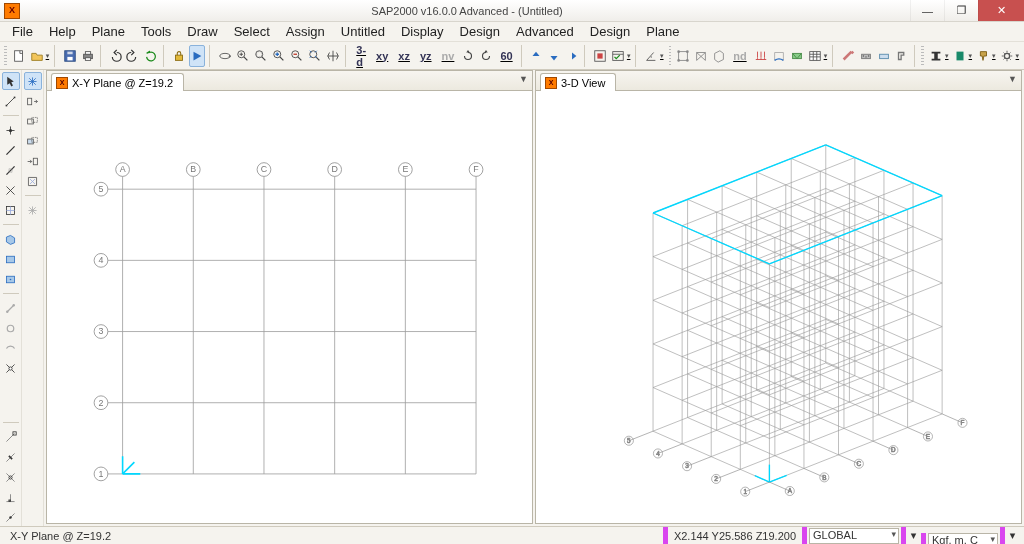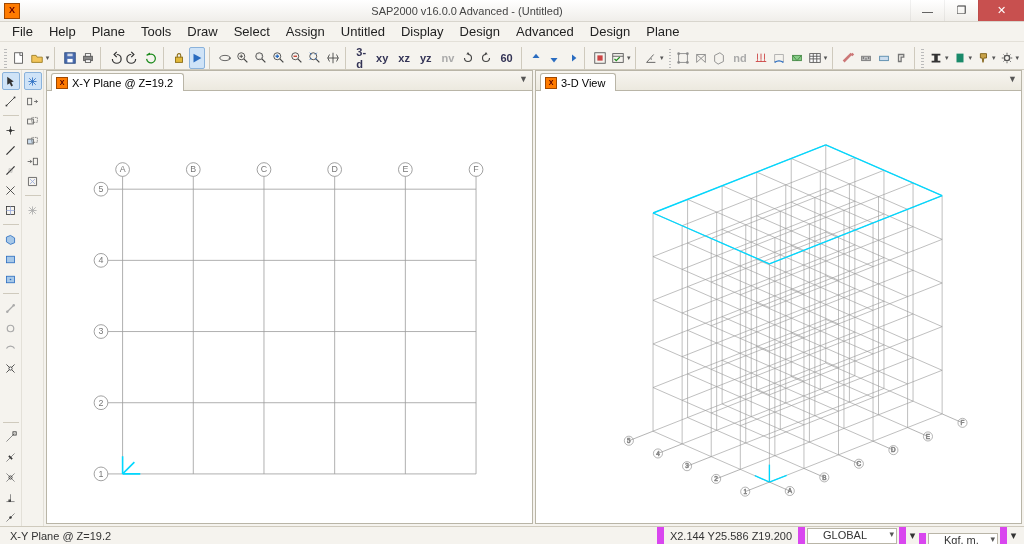--- a/index.html
+++ b/index.html
@@ -11,21 +11,21 @@
   .titlebar .title-text { flex: 1; text-align: center; font-size: 11px; color:#444; }
   .win-controls { display:flex; height:100%; }
   .win-btn { width:34px; height:100%; display:flex; align-items:center; justify-content:center; font-size:11px; color:#333; border-left:1px solid rgba(0,0,0,0.05);}
   .win-btn.close { background:#c8504f; color:#fff; width:46px;}
 
   
   .menubar { height: 20px; background: #f5f3ee; display:flex; align-items:center; padding:0 4px; font-size:13px; color:#222; border-bottom:1px solid #e3e0d8;}
   .menubar span { padding: 2px 8px; cursor:default; }
 
   
-  .toolbars { height: 28px; background:#f5f3ee; border-bottom:1px solid #cfcabd; display:flex; align-items:flex-end; padding:0 4px; gap:2px; overflow:hidden; position:relative;}
+  .toolbars { height: 28px; background:#f5f3ee; border-bottom:1px solid #cfcabd; display:flex; align-items:center; padding:0 4px; gap:2px; overflow:hidden; position:relative;text-decoration:underline;}
   .tbtn { width:22px; height:22px; border:1px solid transparent; display:flex; align-items:center; justify-content:center; font-size:11px; color:#335; border-radius:2px; cursor:default;}
   .tbtn.wide{width:auto;padding:0 3px;font-weight:bold;}
   .tbtn svg{width:14px;height:14px;}
   .tsep{width:6px;height:22px;border-left:1px solid #cfcabd;margin:0 2px;}
   .tgrip{width:5px;height:20px;background:repeating-linear-gradient(to bottom,#bbb 0 1px,transparent 1px 3px);margin-right:2px;}
   .toolbars .spacer{flex:1;}
   .tdrop::after{content:"▾";font-size:7px;margin-left:2px;color:#555;}
 
   
   .main { position:absolute; top:70px; bottom:18px; left:0; right:0; display:flex; background:#f5f3ee;}
@@ -46,23 +46,23 @@
   .view-tabrow .tab-dd{position:absolute;right:4px;top:3px;font-size:9px;color:#555;}
   .canvas{flex:1; position:relative; overflow:hidden; background:#fff;}
   .canvas svg{position:absolute;inset:0;width:100%;height:100%;}
 
   .gridlabel{font:9px sans-serif; fill:#777;}
   .gridcircle{fill:none;stroke:#888;stroke-width:0.8;}
   .gridline{stroke:#9a9a9a;stroke-width:0.8;}
 
   
   .statusbar{position:absolute;left:0;right:0;bottom:0;height:18px;background:#f5f3ee;border-top:1px solid #cfcabd;display:flex;align-items:center;font-size:11px;color:#333;padding:0 4px;}
-  .statusbar .seg{padding:0 6px;border-left:7px solid #d946ef;height:100%;display:flex;align-items:center;}
+  .statusbar .seg{padding:0 6px;border-left:5px solid #d946ef;height:100%;display:flex;align-items:center;}
   .statusbar .seg:first-child{border-left:none;flex:1;}
-  .statusbar select, .statusbar .fake-select{font-size:11px;height:16px;border:1px solid #b9b5a7;background:#fff;padding:0 14px 0 15px;position:relative;}
+  .statusbar select, .statusbar .fake-select{font-size:11px;height:16px;border:1px solid #b9b5a7;background:#fff;padding:0 14px 0 3px;position:relative;}
   .fake-select::after{content:"▾";position:absolute;right:2px;top:0;font-size:9px;color:#555;}
 </style>
 </head>
 <body>
 
 <div class="titlebar">
   <div class="app-icon">X</div>
   <div class="title-text">SAP2000 v16.0.0 Advanced  - (Untitled)</div>
   <div class="win-controls">
     <div class="win-btn">—</div>

